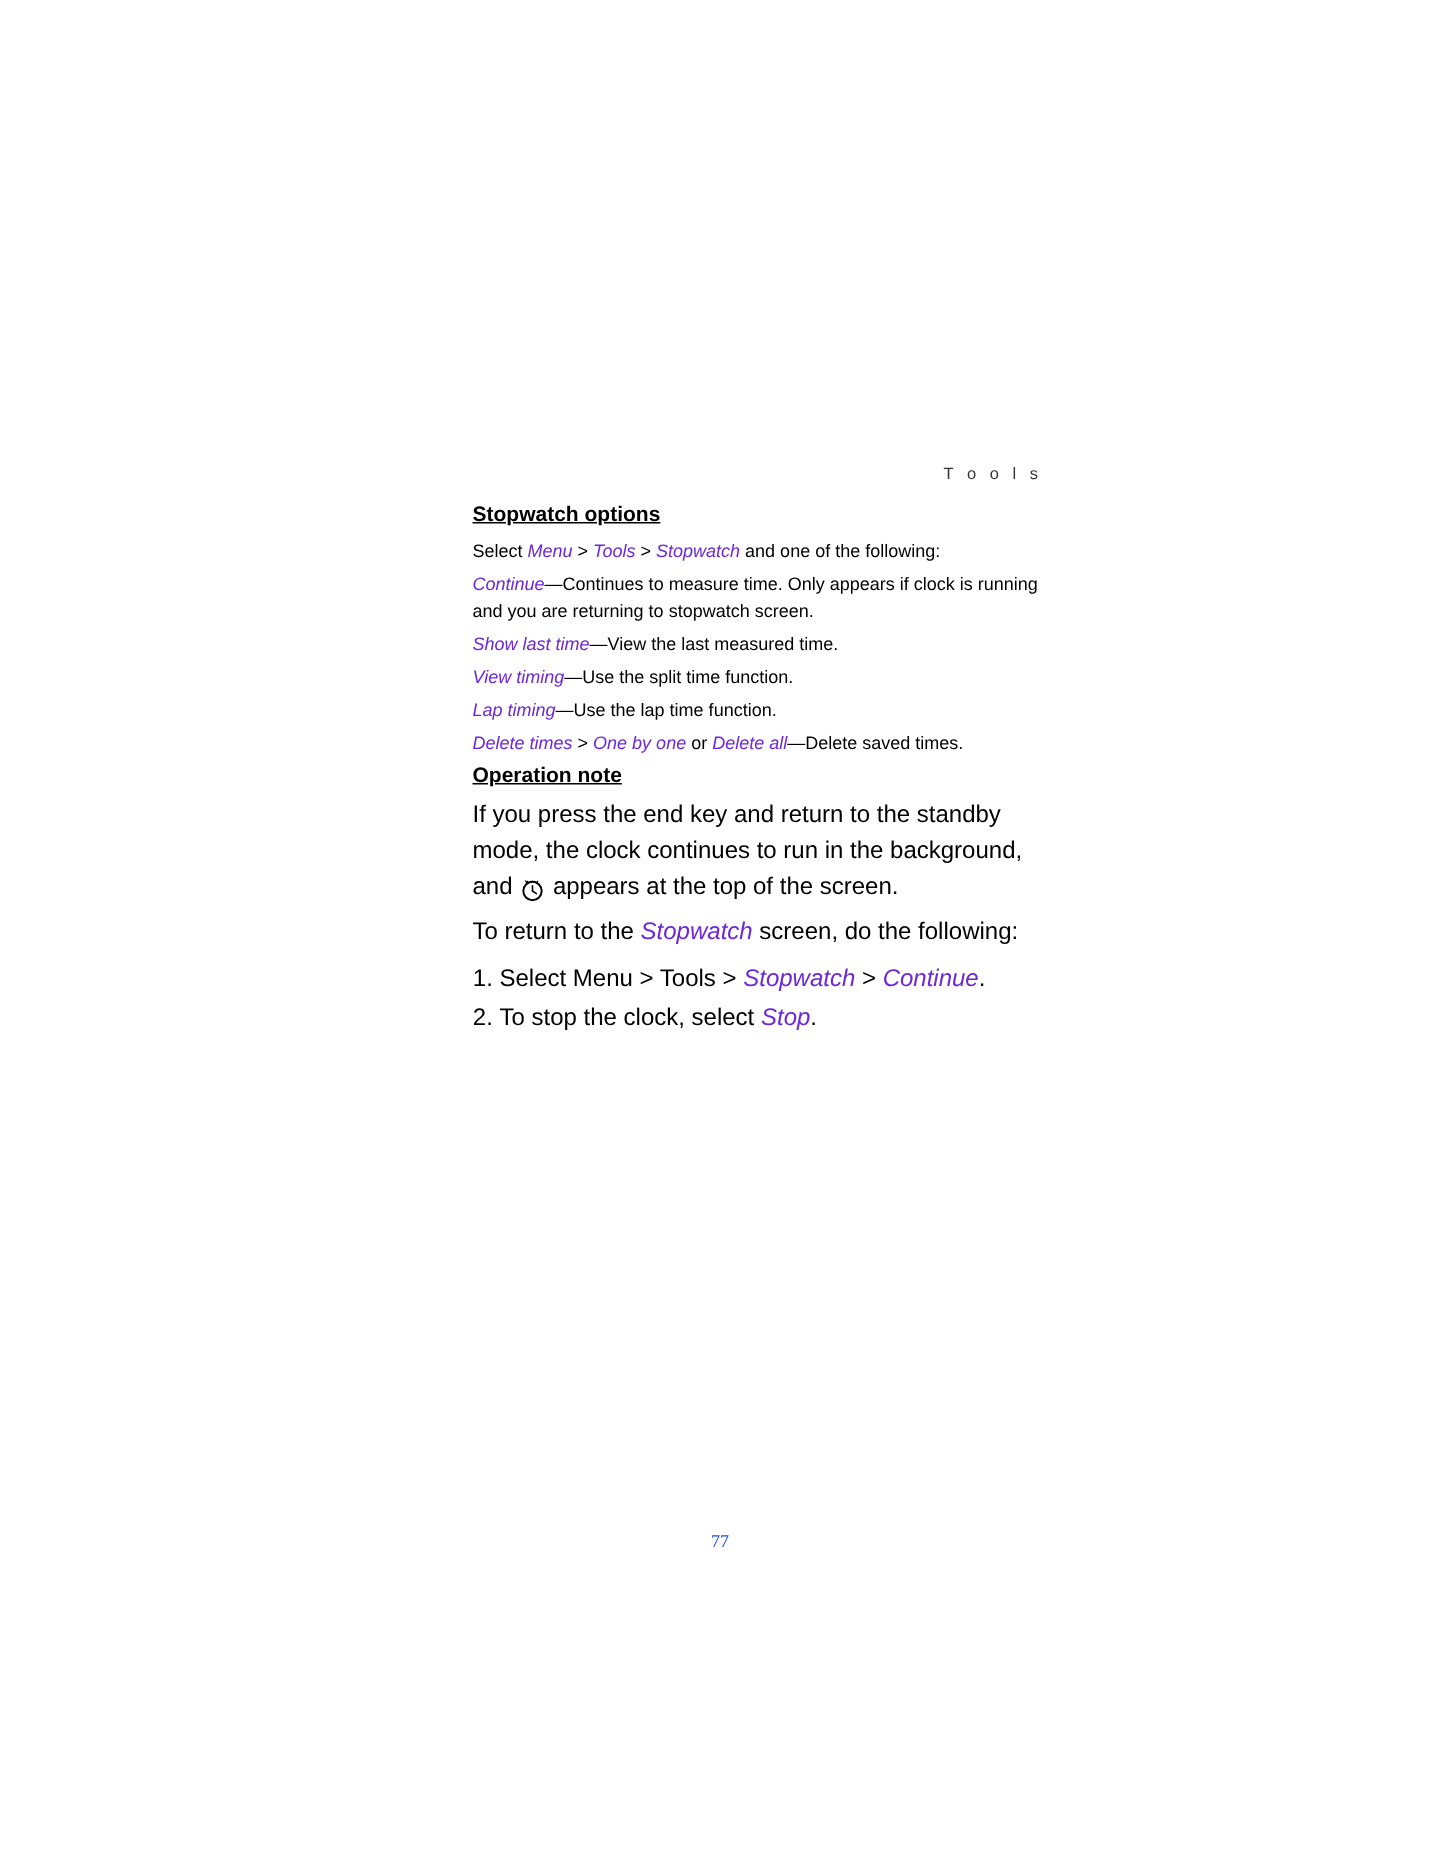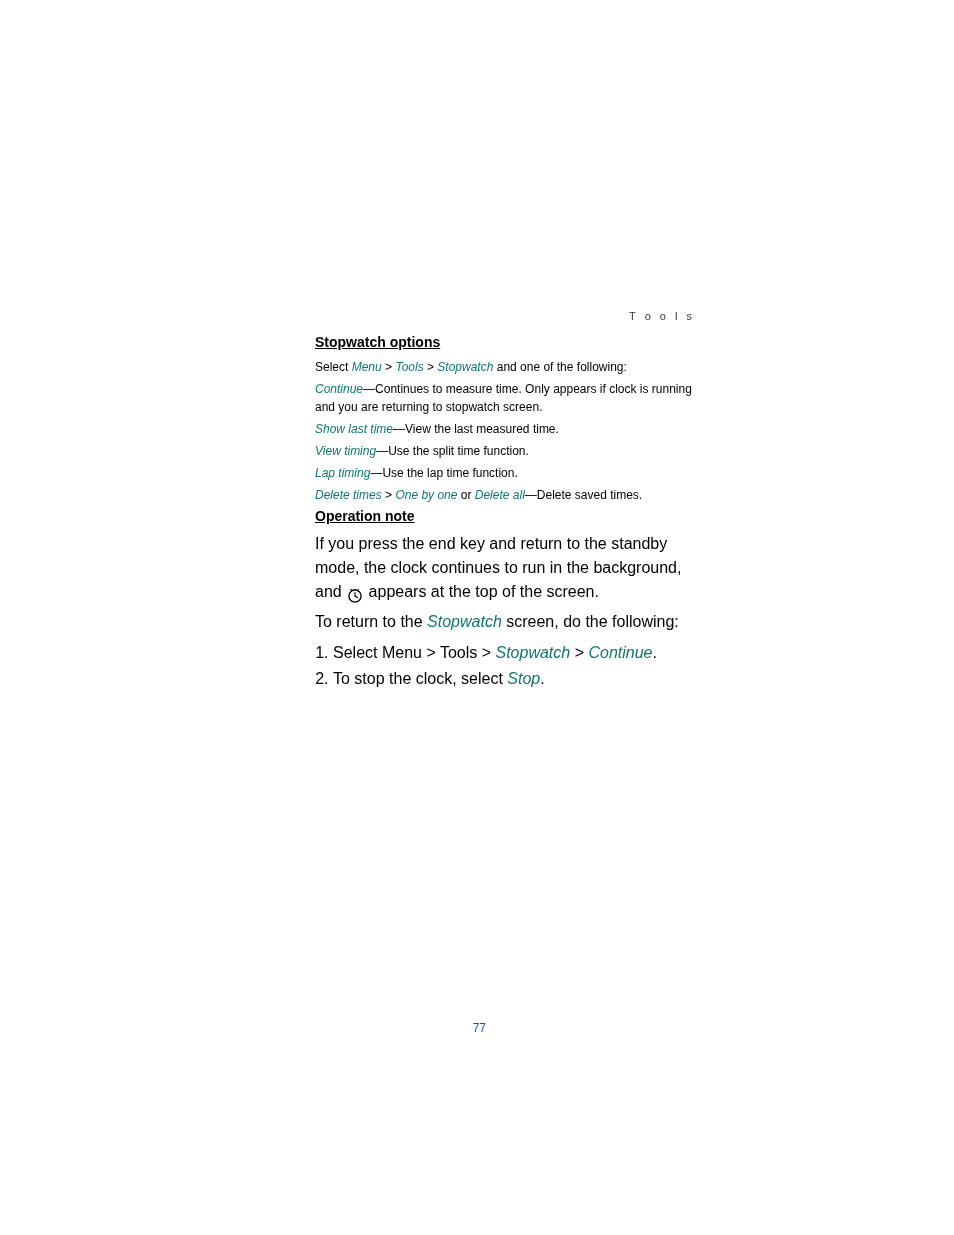--- a/index.html
+++ b/index.html
@@ -52,21 +52,21 @@
 
     .body-text {
       font-family: Arial, sans-serif;
       font-size: 12px;
       color: #000000;
       line-height: 1.5;
       margin-bottom: 4px;
     }
 
     .link {
-      color: #0f766e;
+      color: #6d28d9;
       font-style: italic;
       text-decoration: none;
     }
 
     .operation-section {
       margin-top: 4px;
     }
 
     .operation-body {
       font-family: Arial, sans-serif;
@@ -100,21 +100,21 @@
       font-size: 16px;
       color: #000000;
       line-height: 1.6;
       list-style: decimal;
     }
 
     .page-number {
       position: absolute;
       bottom: 200px;
       right: 330px;
-      font-family: Liberation Sans, sans-serif;
+      font-family: Liberation Serif, serif;
       font-size: 12px;
       color: #1d4ed8;
     }
   </style>
 </head>
 <body>
 
 <div class="page">
   <div class="content-area">
 

